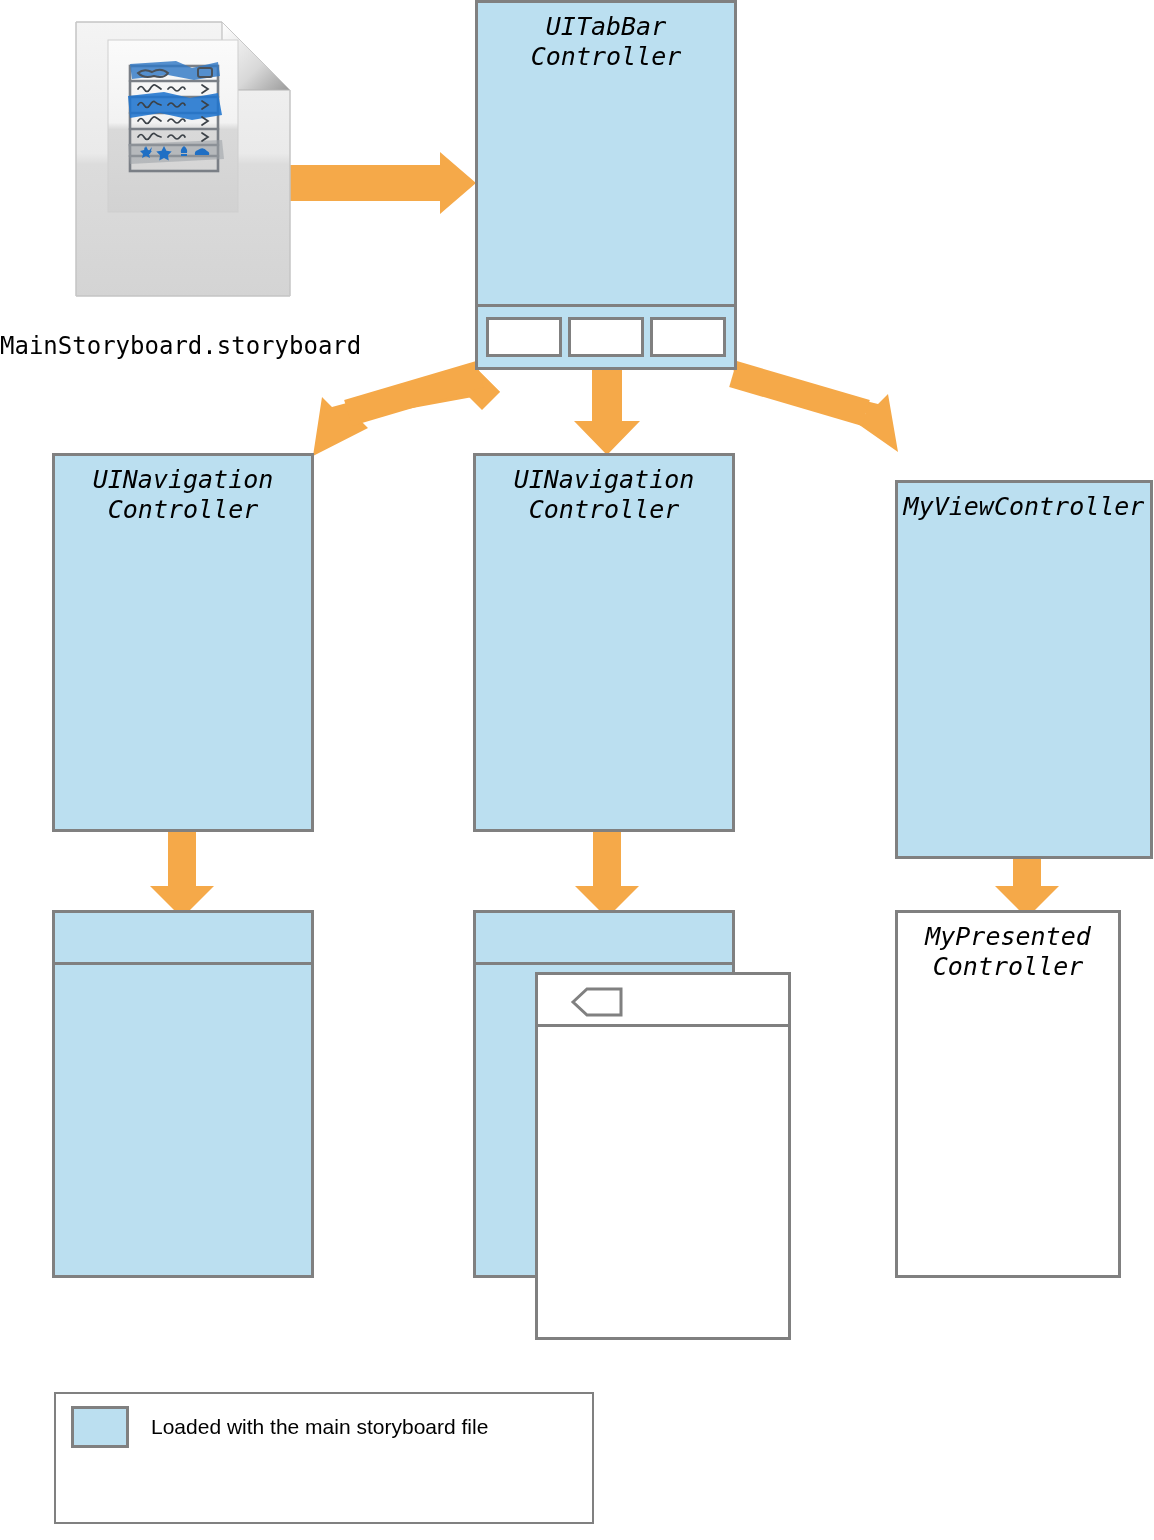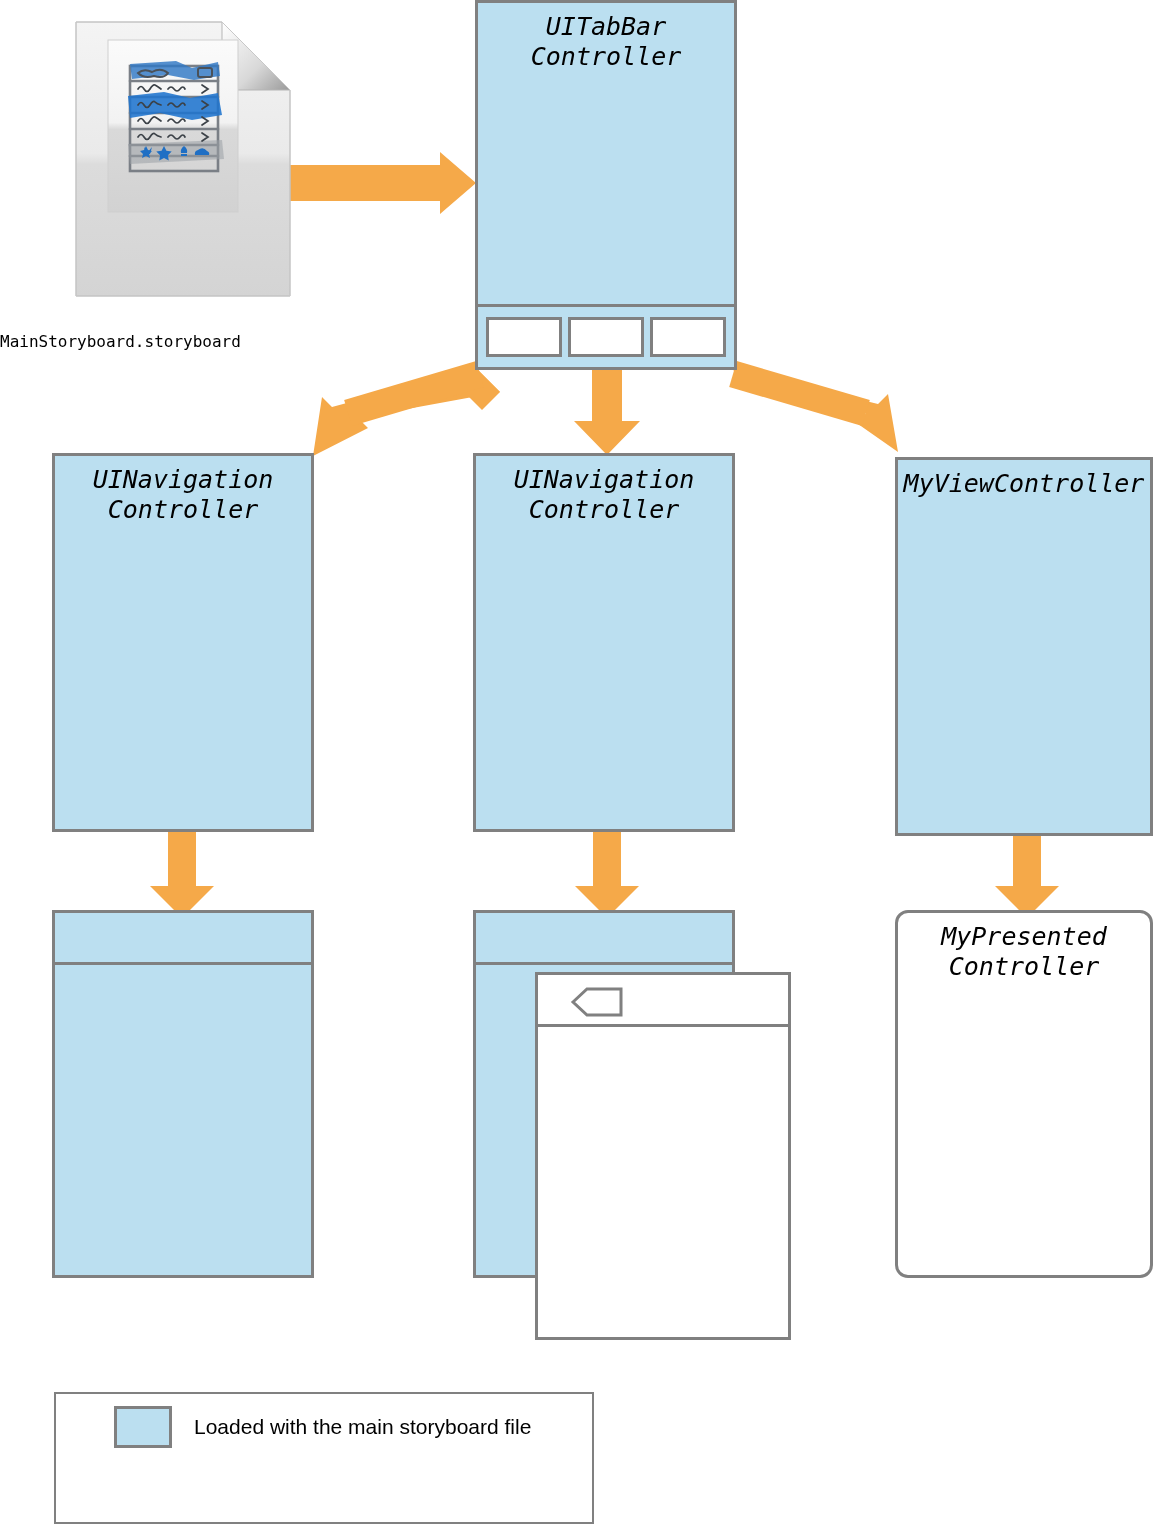--- a/index.html
+++ b/index.html
@@ -92,41 +92,40 @@
     top: 18px;
     width: 222px;
     height: 282px;
   }
   .file-label {
     position: absolute;
     left: 0px;
     top: 332px;
     width: 380px;
     font-family: "DejaVu Sans Mono", monospace;
-    font-size: 16px;
+    font-size: 24px;
     color: #000000;
     white-space: nowrap;
   }
   
   .legend {
     position: absolute;
     left: 54px;
     top: 1392px;
     width: 540px;
     height: 132px;
     box-sizing: border-box;
     border: 2px solid #808080;
     background: #ffffff;
   }
   .legend-row {
     display: flex;
     align-items: center;
     height: 66px;
-    padding-left: 22px;
-    margin-left: 36px;
+    padding-left: 15px;
   }
   .legend-swatch {
     box-sizing: border-box;
     width: 58px;
     height: 42px;
     border: 3px solid #808080;
     flex: none;
   }
   .legend-swatch.blue { background: #bbdff0; }
   .legend-swatch.white { background: #ffffff; }
@@ -280,41 +279,41 @@
   <div class="vc-box" style="left:52px; top:453px; width:262px; height:379px;">
     <div class="vc-title">UINavigation
 Controller</div>
   </div>
 
   <div class="vc-box" style="left:473px; top:453px; width:262px; height:379px;">
     <div class="vc-title">UINavigation
 Controller</div>
   </div>
 
-  <div class="vc-box" style="left:895px; top:457px; width:258px; height:379px;">
+  <div class="vc-box" style="left:895px; top:480px; width:258px; height:379px;">
     <div class="vc-title">MyViewController</div>
   </div>
 
   <div class="vc-box" style="left:52px; top:910px; width:262px; height:368px;">
     <div class="navbar-strip"></div>
   </div>
 
   <div class="vc-box" style="left:473px; top:910px; width:262px; height:368px;">
     <div class="navbar-strip"></div>
   </div>
 
   <div class="vc-box white" style="left:535px; top:972px; width:256px; height:368px;">
     <div class="navbar-strip">
       <svg class="back-btn" viewBox="0 0 68 32">
         <polygon points="17,16 31,3 65,3 65,29 31,29" fill="#ffffff" stroke="#808080" stroke-width="3"></polygon>
       </svg>
     </div>
   </div>
 
-  <div class="vc-box white" style="left:895px; top:910px; width:258px; height:368px;border-radius:13px;">
+  <div class="vc-box white" style="left:895px; top:910px; width:226px; height:368px;">
     <div class="vc-title">MyPresented
 Controller</div>
   </div>
 
   <div class="legend">
     <div class="legend-row">
       <div class="legend-swatch blue"></div>
       <div class="legend-text">Loaded with the main storyboard file</div>
     </div>
   </div>

